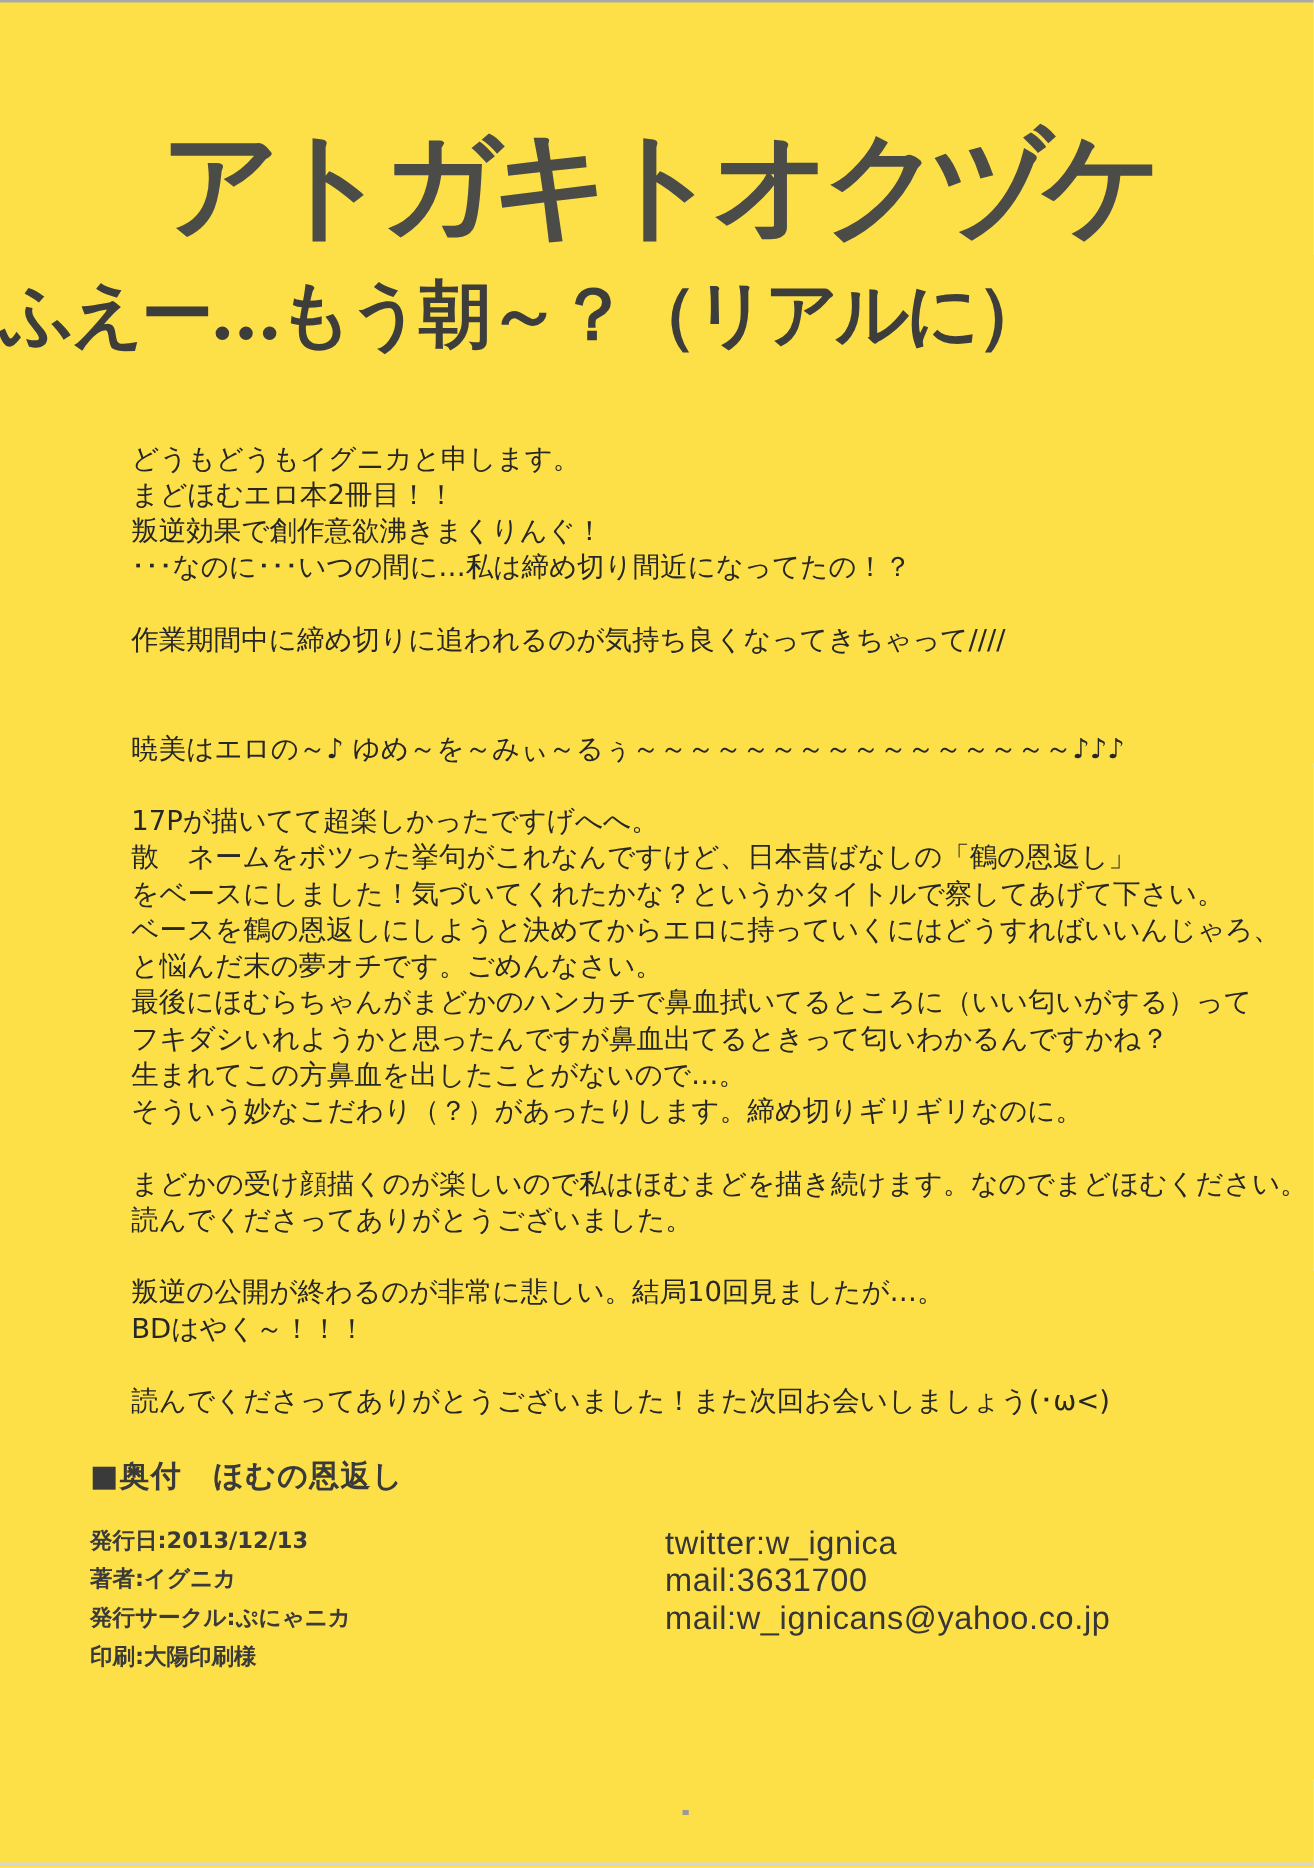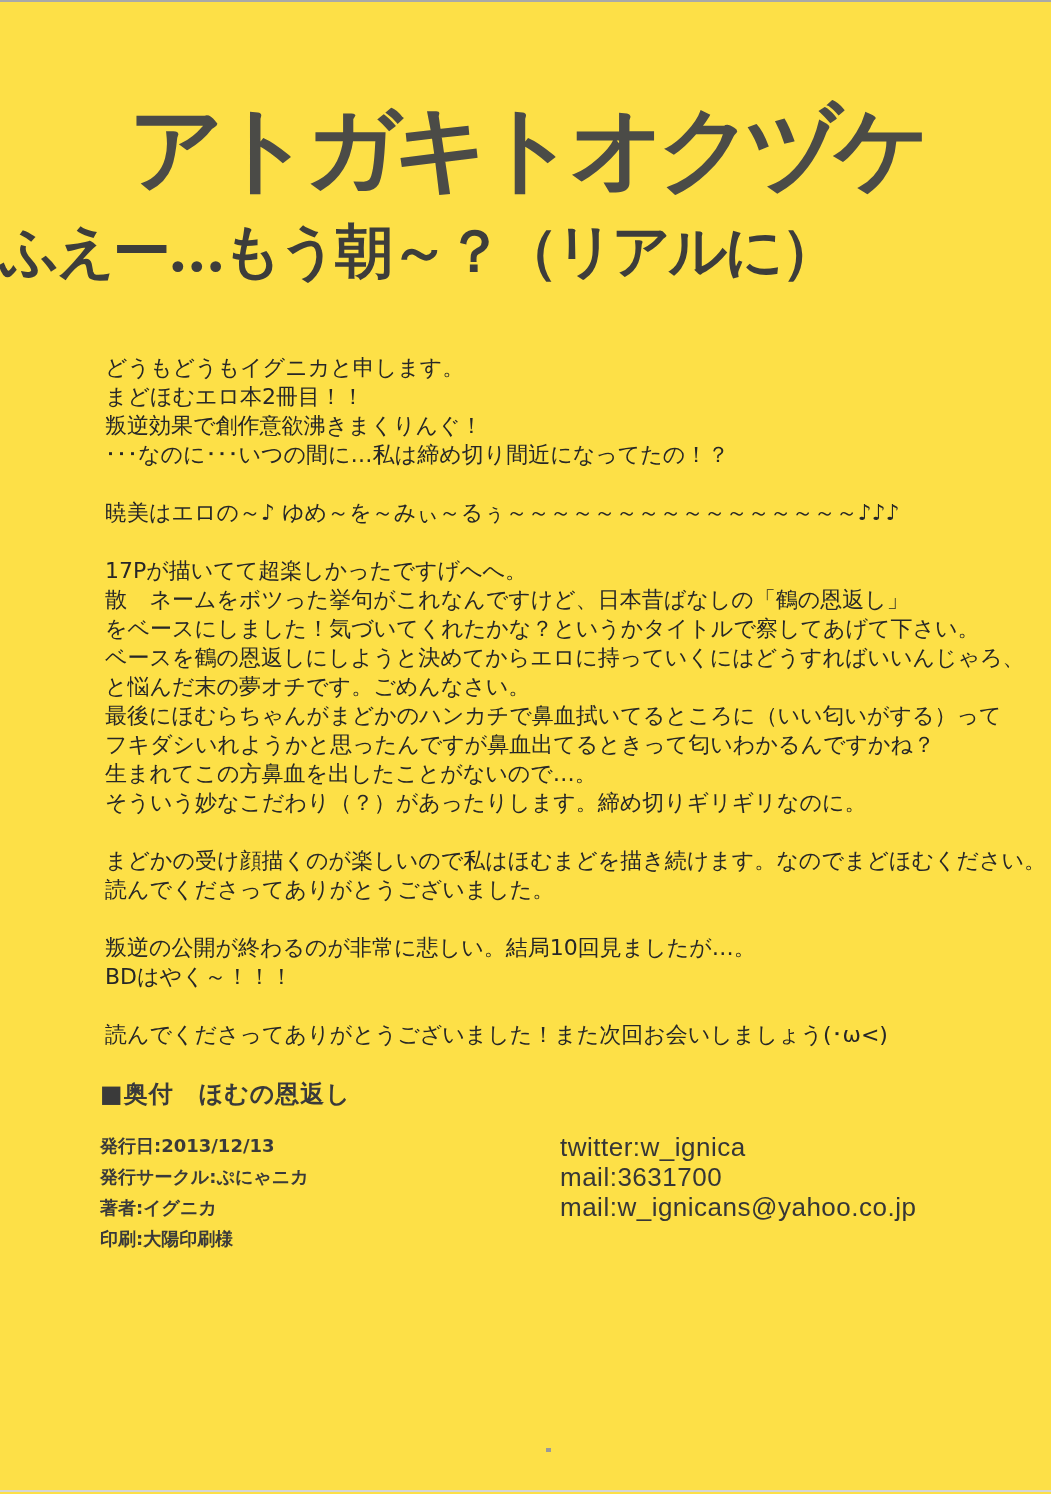--- a/index.html
+++ b/index.html
@@ -61,21 +61,21 @@
     margin: 0 0 29px 0;
   }
   .body-text p.gap-large {
     margin-bottom: 58px;
   }
   .line {
     white-space: nowrap;
   }
   .colophon {
     margin-top: 26px;
-    padding-left: 100px;
+    padding-left: 72px;
     padding-right: 95px;
     color: #2f2f2f;
   }
   .colophon-heading {
     font-size: 24px;
     font-weight: bold;
     letter-spacing: 1px;
     color: #3a3a3a;
   }
   .colophon-cols {
@@ -123,20 +123,23 @@
   <h1 class="title">アトガキトオクヅケ</h1>
   <div class="subtitle">ふえー…もう朝～？（リアルに）</div>
 
   <div class="body-text">
     <p>
       <span class="line">どうもどうもイグニカと申します。</span><br>
       <span class="line">まどほむエロ本2冊目！！</span><br>
       <span class="line">叛逆効果で創作意欲沸きまくりんぐ！</span><br>
       <span class="line">･･･なのに･･･いつの間に…私は締め切り間近になってたの！？</span>
     </p>
+    <p class="gap-large">
+      <span class="line">作業期間中に締め切りに追われるのが気持ち良くなってきちゃって////</span>
+    </p>
     <p>
       <span class="line">暁美はエロの～♪ ゆめ～を～みぃ～るぅ～～～～～～～～～～～～～～～～♪♪♪</span>
     </p>
     <p>
       <span class="line">17Pが描いてて超楽しかったですげへへ。</span><br>
       <span class="line">散ゝネームをボツった挙句がこれなんですけど、日本昔ばなしの「鶴の恩返し」</span><br>
       <span class="line">をベースにしました！気づいてくれたかな？というかタイトルで察してあげて下さい。</span><br>
       <span class="line">ベースを鶴の恩返しにしようと決めてからエロに持っていくにはどうすればいいんじゃろ、</span><br>
       <span class="line">と悩んだ末の夢オチです。ごめんなさい。</span><br>
       <span class="line">最後にほむらちゃんがまどかのハンカチで鼻血拭いてるところに（いい匂いがする）って</span><br>
@@ -155,22 +158,22 @@
     <p>
       <span class="line">読んでくださってありがとうございました！また次回お会いしましょう(･ω&lt;)</span>
     </p>
   </div>
 
   <div class="colophon">
     <div class="colophon-heading">■奥付　ほむの恩返し</div>
     <div class="colophon-cols">
       <div class="publication">
         <div class="line">発行日:2013/12/13</div>
+        <div class="line">著者:イグニカ</div>
         <div class="line">発行サークル:ぷにゃニカ</div>
-        <div class="line">著者:イグニカ</div>
         <div class="line">印刷:大陽印刷様</div>
       </div>
       <div class="contacts">
         <div class="line">twitter:w_ignica</div>
         <div class="line">mail:3631700</div>
         <div class="line">mail:w_ignicans@yahoo.co.jp</div>
       </div>
     </div>
   </div>
 

